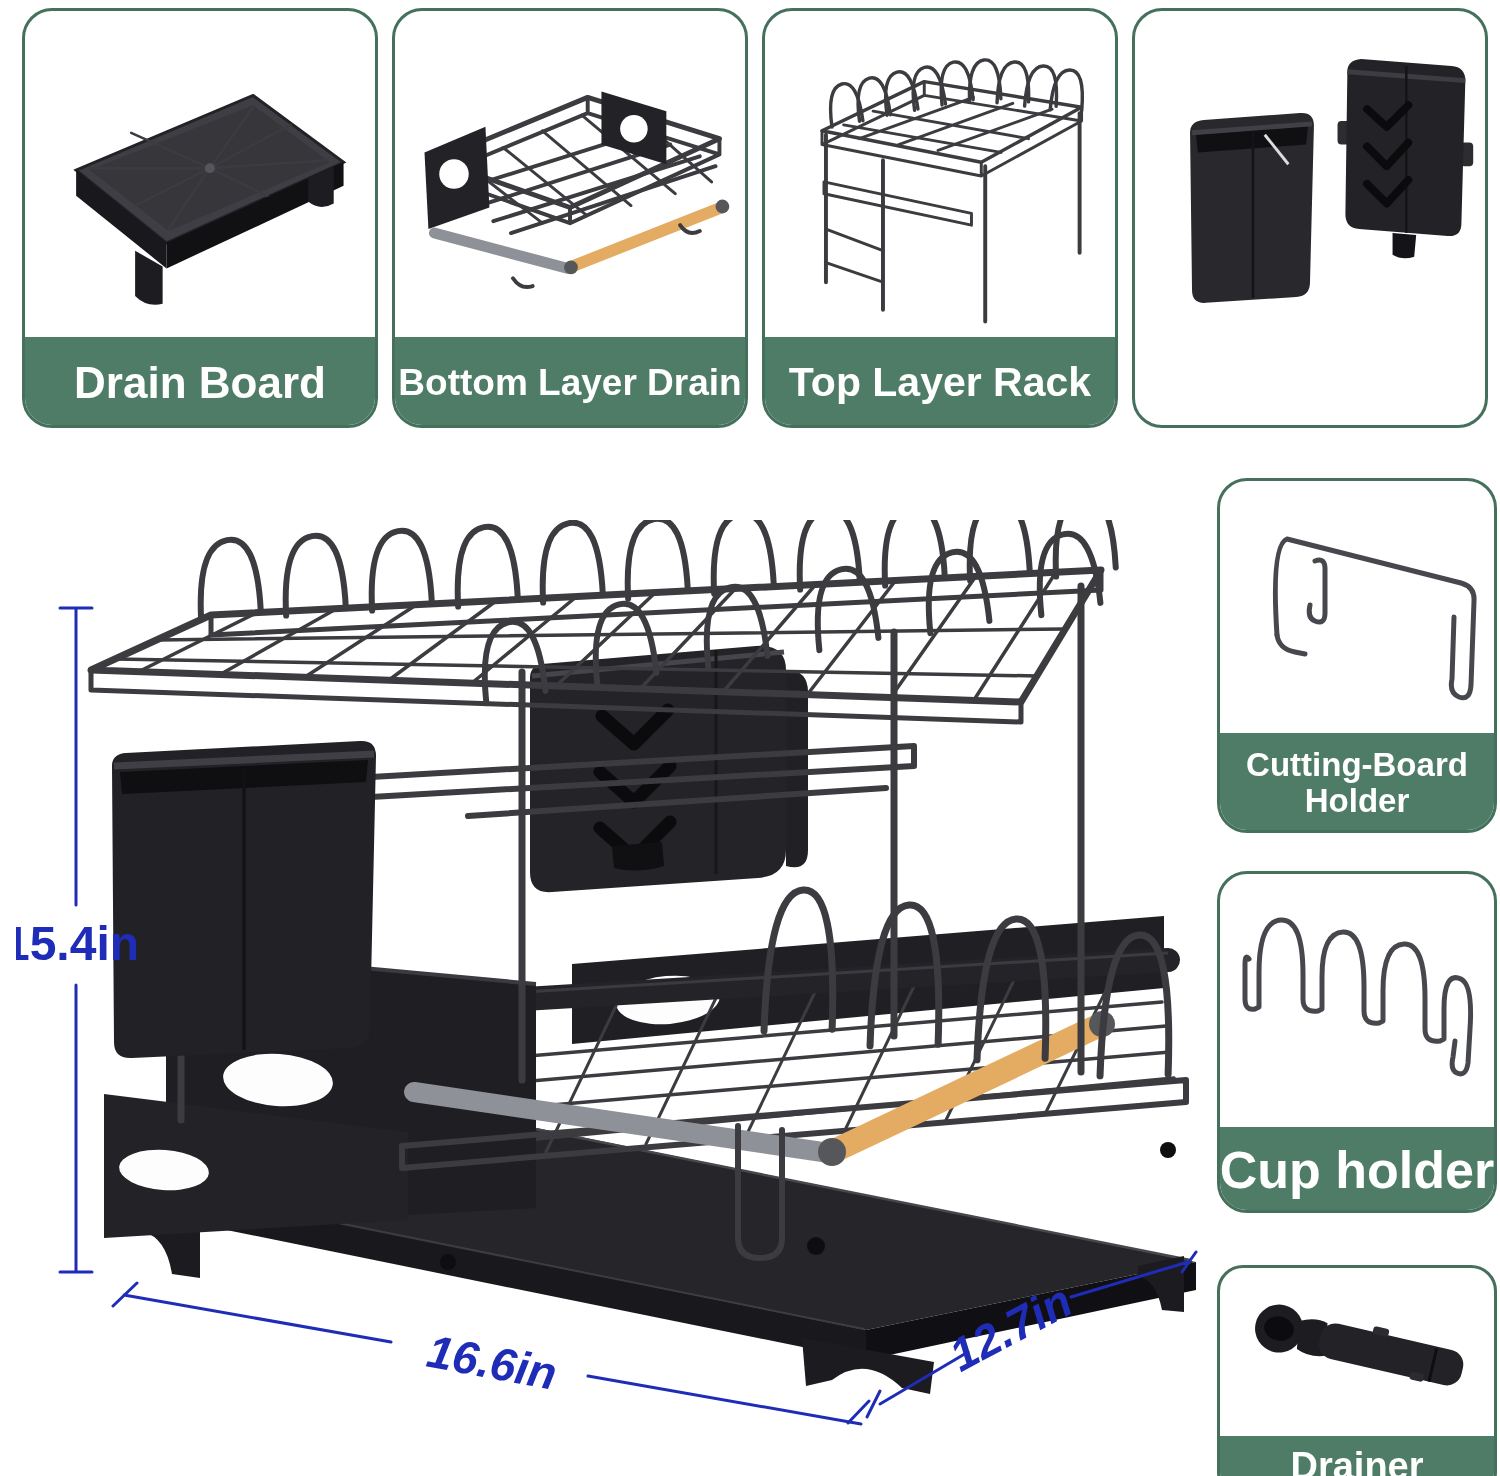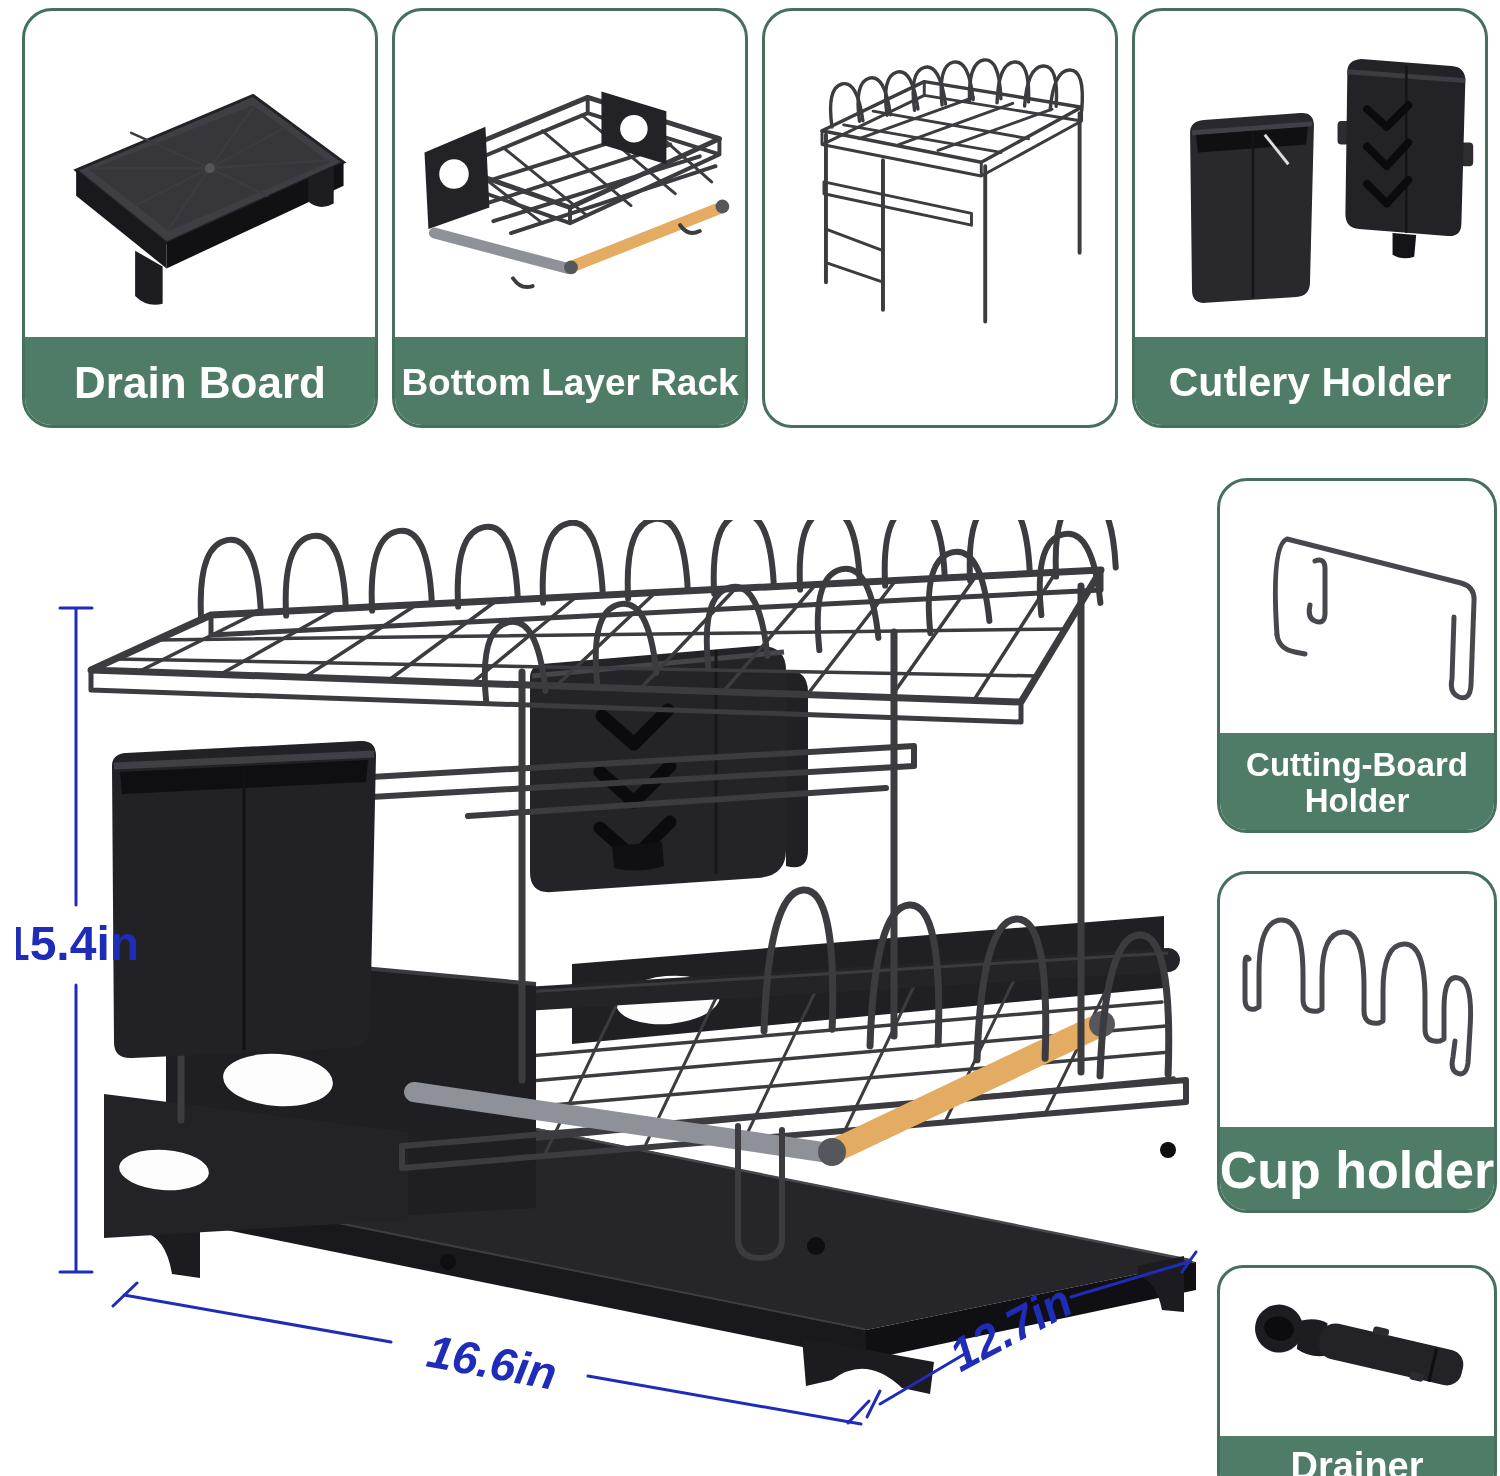--- a/index.html
+++ b/index.html
@@ -59,21 +59,21 @@
         <path d="M210 78 L276 98 L276 152 L210 132 Z" fill="#232327"></path>
         <circle cx="243" cy="116" r="14" fill="#ffffff"></circle>
         <path d="M40 222 L176 258" stroke="#8e9197" stroke-width="11" stroke-linecap="round"></path>
         <path d="M180 256 L332 196" stroke="#e3ac62" stroke-width="12" stroke-linecap="round"></path>
         <circle cx="179" cy="257" r="7" fill="#55575b"></circle>
           <circle cx="333" cy="195" r="7" fill="#55575b"></circle>
         <path class="w" stroke-width="4" d="M120 268 q8 12 20 8 M290 214 q8 12 20 6"></path>
       </svg>
     </div>
     <div class="panel-band f36">
-      <span>Bottom Layer Rack</span>
+      <span>Bottom Layer Drain</span>
     </div>
   </div>
 
   <div class="panel top-row" style="left:762px">
     <div class="panel-img">
       <svg width="356" height="330" viewBox="0 0 356 330">
         <defs>
           <path id="archS" d="M-16 0 Q-16 -40 0 -42 Q16 -44 16 -2" fill="none"></path>
         </defs>
         <path class="w" stroke-width="3.5" d="M58 118 L162 68 L322 94 L220 150 Z"></path>
@@ -88,20 +88,23 @@
           <use href="#archS" transform="translate(224,88) rotate(-2)"></use>
           <use href="#archS" transform="translate(252,90) rotate(2)"></use>
           <use href="#archS" transform="translate(280,94) rotate(4)"></use>
           <use href="#archS" transform="translate(306,98) rotate(5)"></use>
         </g>
         <path class="w" stroke-width="3" d="M60 170 L210 202 M60 182 L210 214 M60 170 V182 M210 202 V214"></path>
         <path class="w" stroke-width="4" d="M62 122 V272 M120 148 V300 M224 154 V312 M320 100 V242"></path>
         <path class="w" stroke-width="3" d="M62 218 L120 240 M62 252 L120 272"></path>
       </svg>
     </div>
+    <div class="panel-band f41">
+      <span>Top Layer Rack</span>
+    </div>
   </div>
 
   <div class="panel top-row" style="left:1132px">
     <div class="panel-img">
       <svg width="356" height="330" viewBox="0 0 356 330">
         <path d="M56 120 Q56 108 70 107 L168 100 Q182 99 182 113 L178 272 Q178 286 164 287 L72 293 Q58 294 58 280 Z" fill="#28282d"></path>
         <path d="M62 122 L176 113 L174 132 L64 140 Z" fill="#101013"></path>
         <path d="M58 120 L180 111" stroke="#404046" stroke-width="5" fill="none"></path>
         <path d="M120 118 V288" stroke="#141417" stroke-width="2.5"></path>
         <path d="M132 122 L156 152" stroke="#dddddf" stroke-width="3"></path>
@@ -111,23 +114,20 @@
         <path d="M216 58 L336 67" stroke="#3c3c42" stroke-width="5" fill="none"></path>
         <path d="M276 52 V222" stroke="#141417" stroke-width="2.5"></path>
         <g stroke="#0b0b0d" stroke-width="8" fill="none" stroke-linecap="round" stroke-linejoin="round">
           <path d="M236 96 L256 114 L278 92"></path>
           <path d="M236 134 L256 154 L278 130"></path>
           <path d="M236 172 L256 192 L278 168"></path>
         </g>
         <path d="M262 222 L286 224 L284 246 Q272 250 262 244 Z" fill="#141418"></path>
       </svg>
     </div>
-    <div class="panel-band f41">
-      <span>Cutlery Holder</span>
-    </div>
   </div>
 
   <div class="panel side-col" style="top:450px;height:355px">
     <div class="panel-img" style="height:255px">
       <svg width="272" height="240" viewBox="0 0 272 240">
         <g stroke="#46484d" stroke-width="5" fill="none" stroke-linecap="round" stroke-linejoin="round">
           <path d="M56 146 Q50 56 66 50 L240 94 Q254 98 253 112 L250 196 Q249 212 238 208 Q228 204 231 190 L233 128"></path>
           <path d="M94 72 Q104 68 104 80 L104 124 Q104 136 94 132 Q86 129 89 116"></path>
           <path d="M56 146 Q58 160 74 163 L84 165"></path>
         </g>

